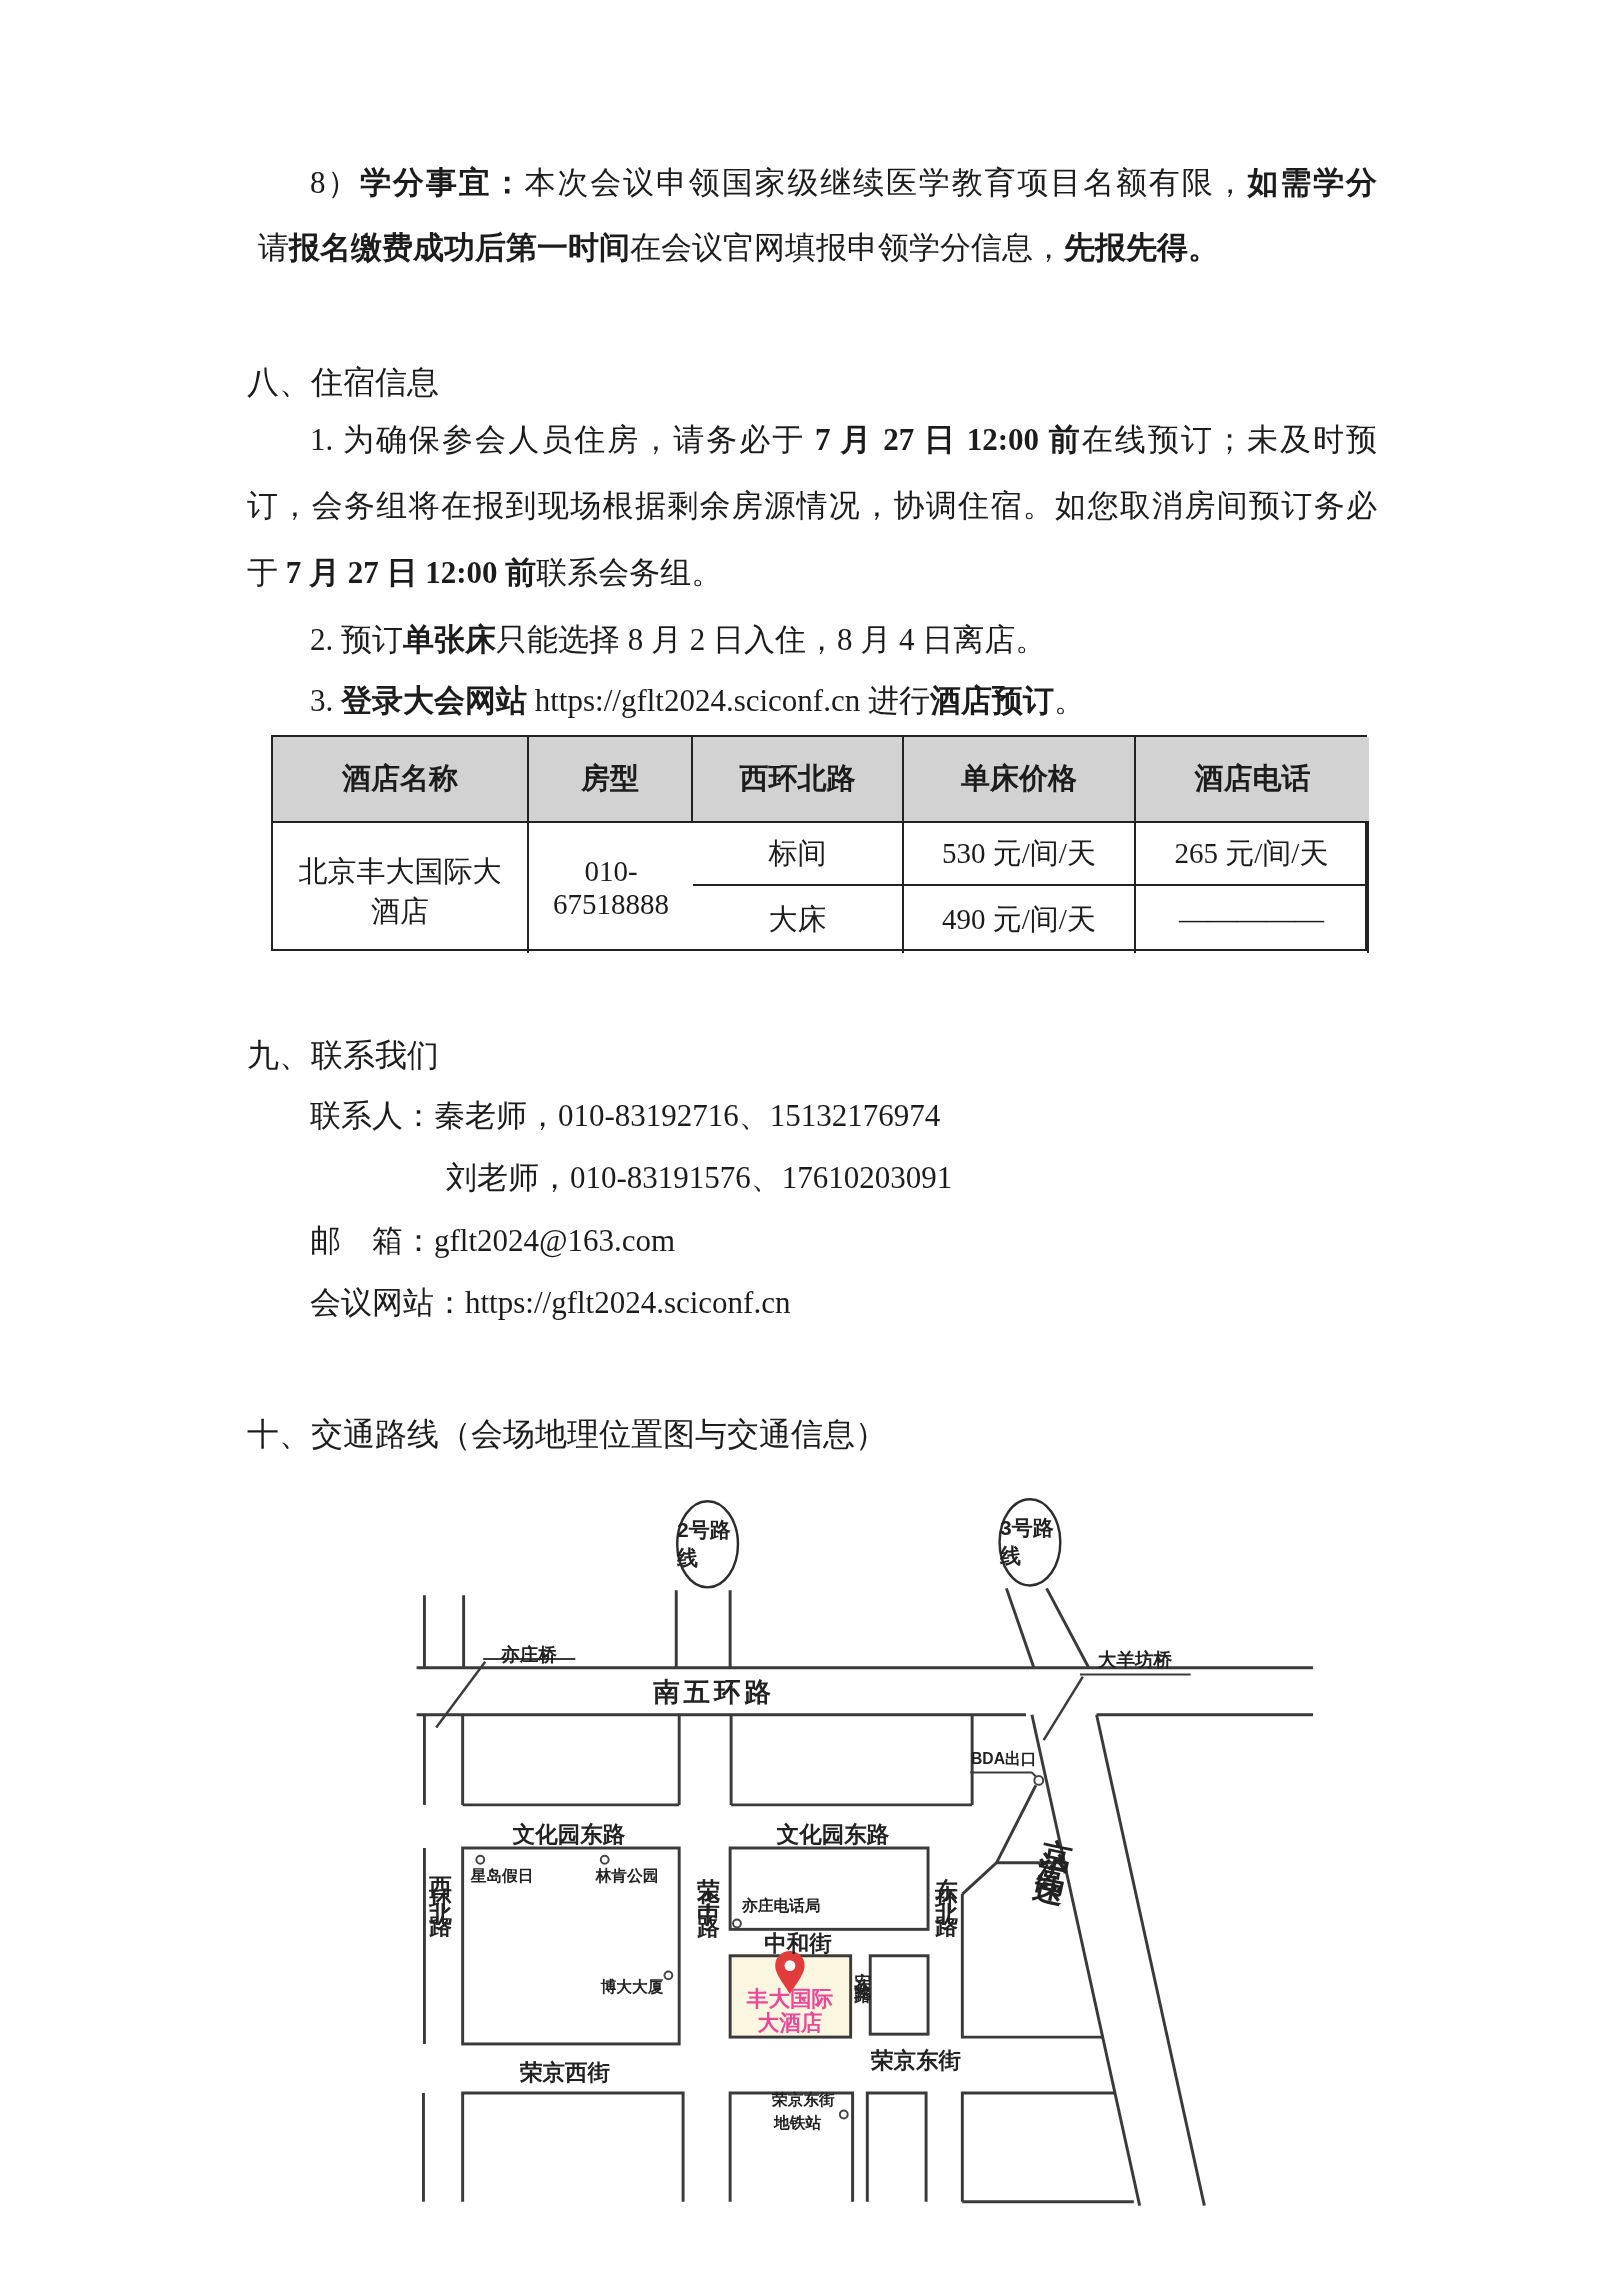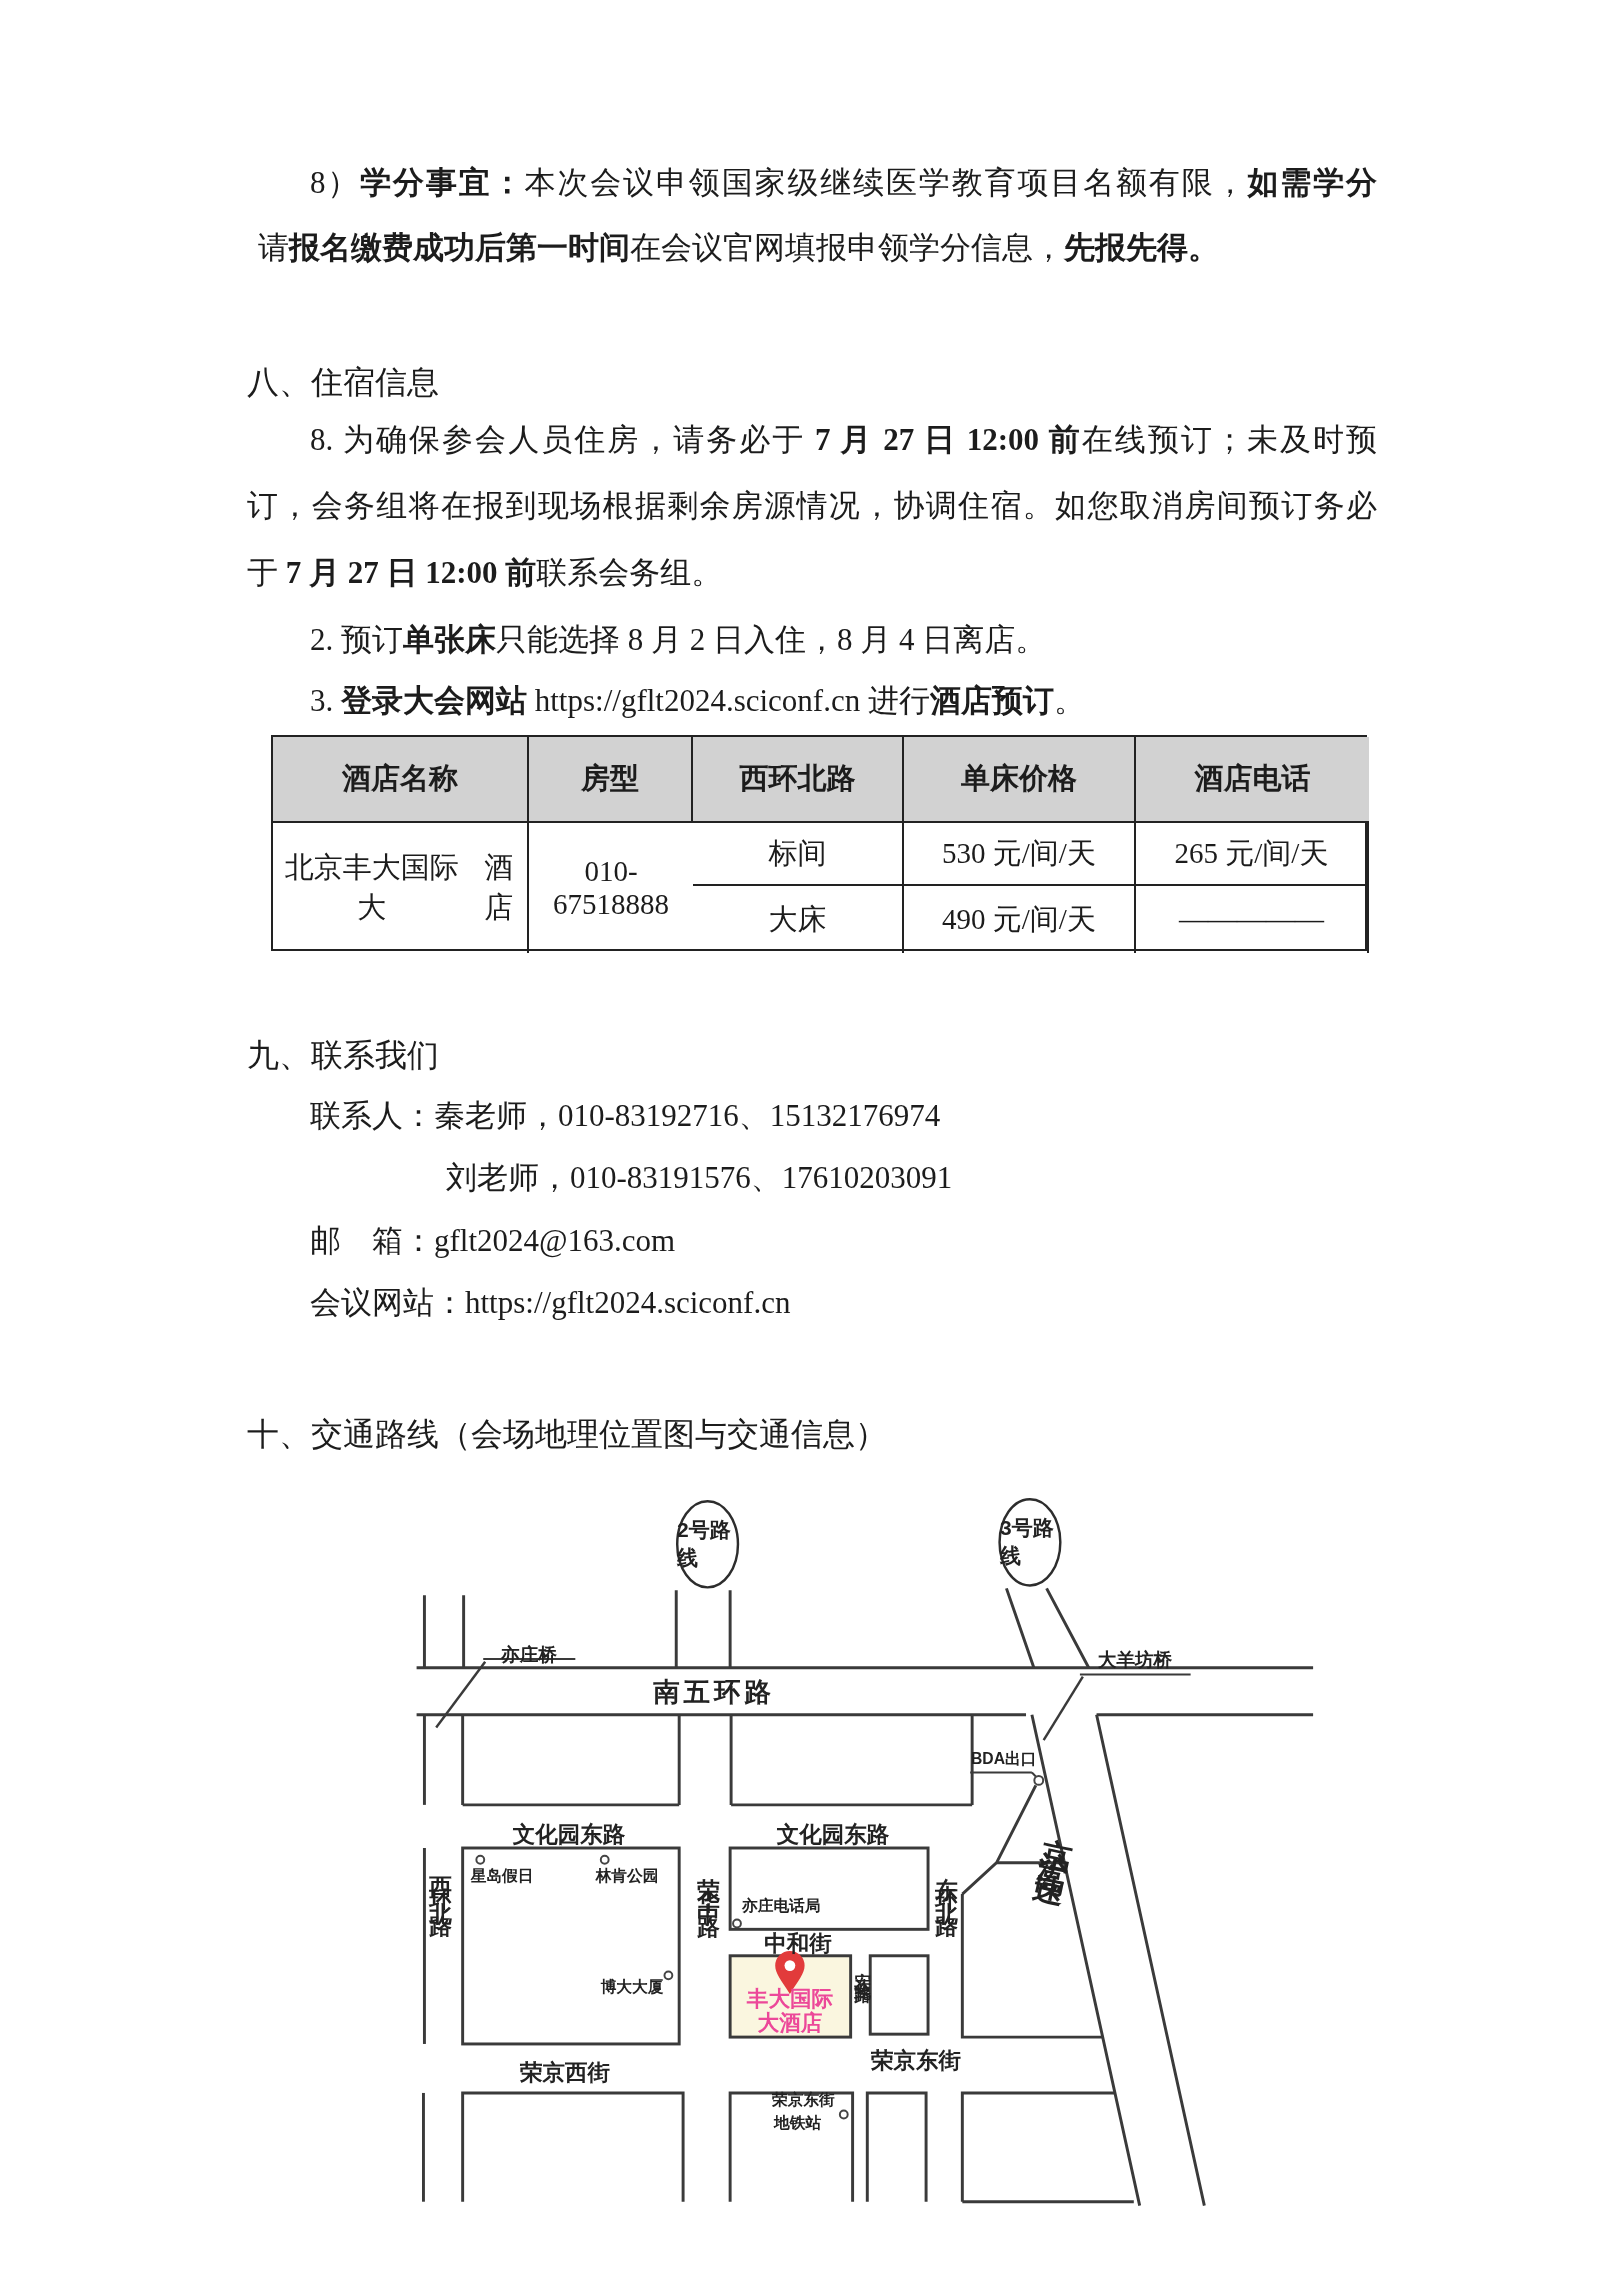--- a/index.html
+++ b/index.html
@@ -11,21 +11,21 @@
   .heading{position:absolute;font-size:32px;font-weight:normal;white-space:nowrap;}
   
   .htable{position:absolute;left:271px;top:735px;width:1096px;height:216px;
           display:grid;grid-template-columns:256px 164px 211px 232px 233px;
           grid-template-rows:86px 63px 67px;border:2.9px solid #222;box-sizing:border-box;font-size:29px;}
   .htable .cell{border-right:2px solid #222;border-bottom:2px solid #222;display:flex;
           align-items:center;justify-content:center;text-align:center;box-sizing:border-box;}
   .htable .hd{background:#d2d2d2;font-weight:bold;border-bottom:2.9px solid #222;}
   .htable .lastcol{border-right:none;}
   .htable .lastrow{border-bottom:none;}
-  .htable .mergecell{flex-direction:row;justify-content:space-around;padding:29px 0;}
+  .htable .mergecell{flex-direction:column;justify-content:space-around;padding:29px 0;}
   
   .map{position:absolute;left:397px;top:1490px;width:921px;height:716px;
        font-family:"Liberation Sans","DejaVu Sans",sans-serif;color:#222;}
   .map svg{position:absolute;left:0;top:0;}
   .mlabel{position:absolute;font-weight:bold;white-space:nowrap;}
   .ctr{transform:translateX(-50%);}
   .vert{writing-mode:vertical-rl;text-orientation:upright;}
   .circle-label{position:absolute;display:flex;align-items:center;justify-content:center;
        font-weight:bold;font-size:21px;}
   .hotel-red{color:#ec4899;text-align:right;}
@@ -33,21 +33,21 @@
 </head>
 <body>
 
 <div class="page">
 
   <div class="tline jline" style="left:310px;top:150px;width:1067px;"><span>8）</span><span class="b">学分事宜：</span><span>本次会议申领国家级继续医学教育项目名额有限，</span><span class="b">如需学分</span></div>
   <div class="tline" style="left:258px;top:215px;"><span>请</span><span class="b">报名缴费成功后第一时间</span><span>在会议官网填报申领学分信息，</span><span class="b">先报先得。</span></div>
 
   <div class="heading" style="left:247px;top:361px;">八、住宿信息</div>
 
-  <div class="tline jline" style="left:310px;top:407px;width:1067px;"><span>8. 为确保参会人员住房，请务必于 </span><span class="b">7 月 27 日 12:00 前</span><span>在线预订；未及时预</span></div>
+  <div class="tline jline" style="left:310px;top:407px;width:1067px;"><span>1. 为确保参会人员住房，请务必于 </span><span class="b">7 月 27 日 12:00 前</span><span>在线预订；未及时预</span></div>
   <div class="tline jline" style="left:247px;top:473px;width:1130px;">订，会务组将在报到现场根据剩余房源情况，协调住宿。如您取消房间预订务必</div>
   <div class="tline" style="left:247px;top:540px;"><span>于 </span><span class="b">7 月 27 日 12:00 前</span><span>联系会务组。</span></div>
 
   <div class="tline" style="left:310px;top:607px;"><span>2. 预订</span><span class="b">单张床</span><span>只能选择 8 月 2 日入住，8 月 4 日离店。</span></div>
 
   <div class="tline" style="left:310px;top:668px;"><span>3. </span><span class="b">登录大会网站</span><span> https://gflt2024.sciconf.cn 进行</span><span class="b">酒店预订</span><span>。</span></div>
 
   <div class="htable">
     <div class="cell hd">酒店名称</div>
     <div class="cell hd">房型</div>

